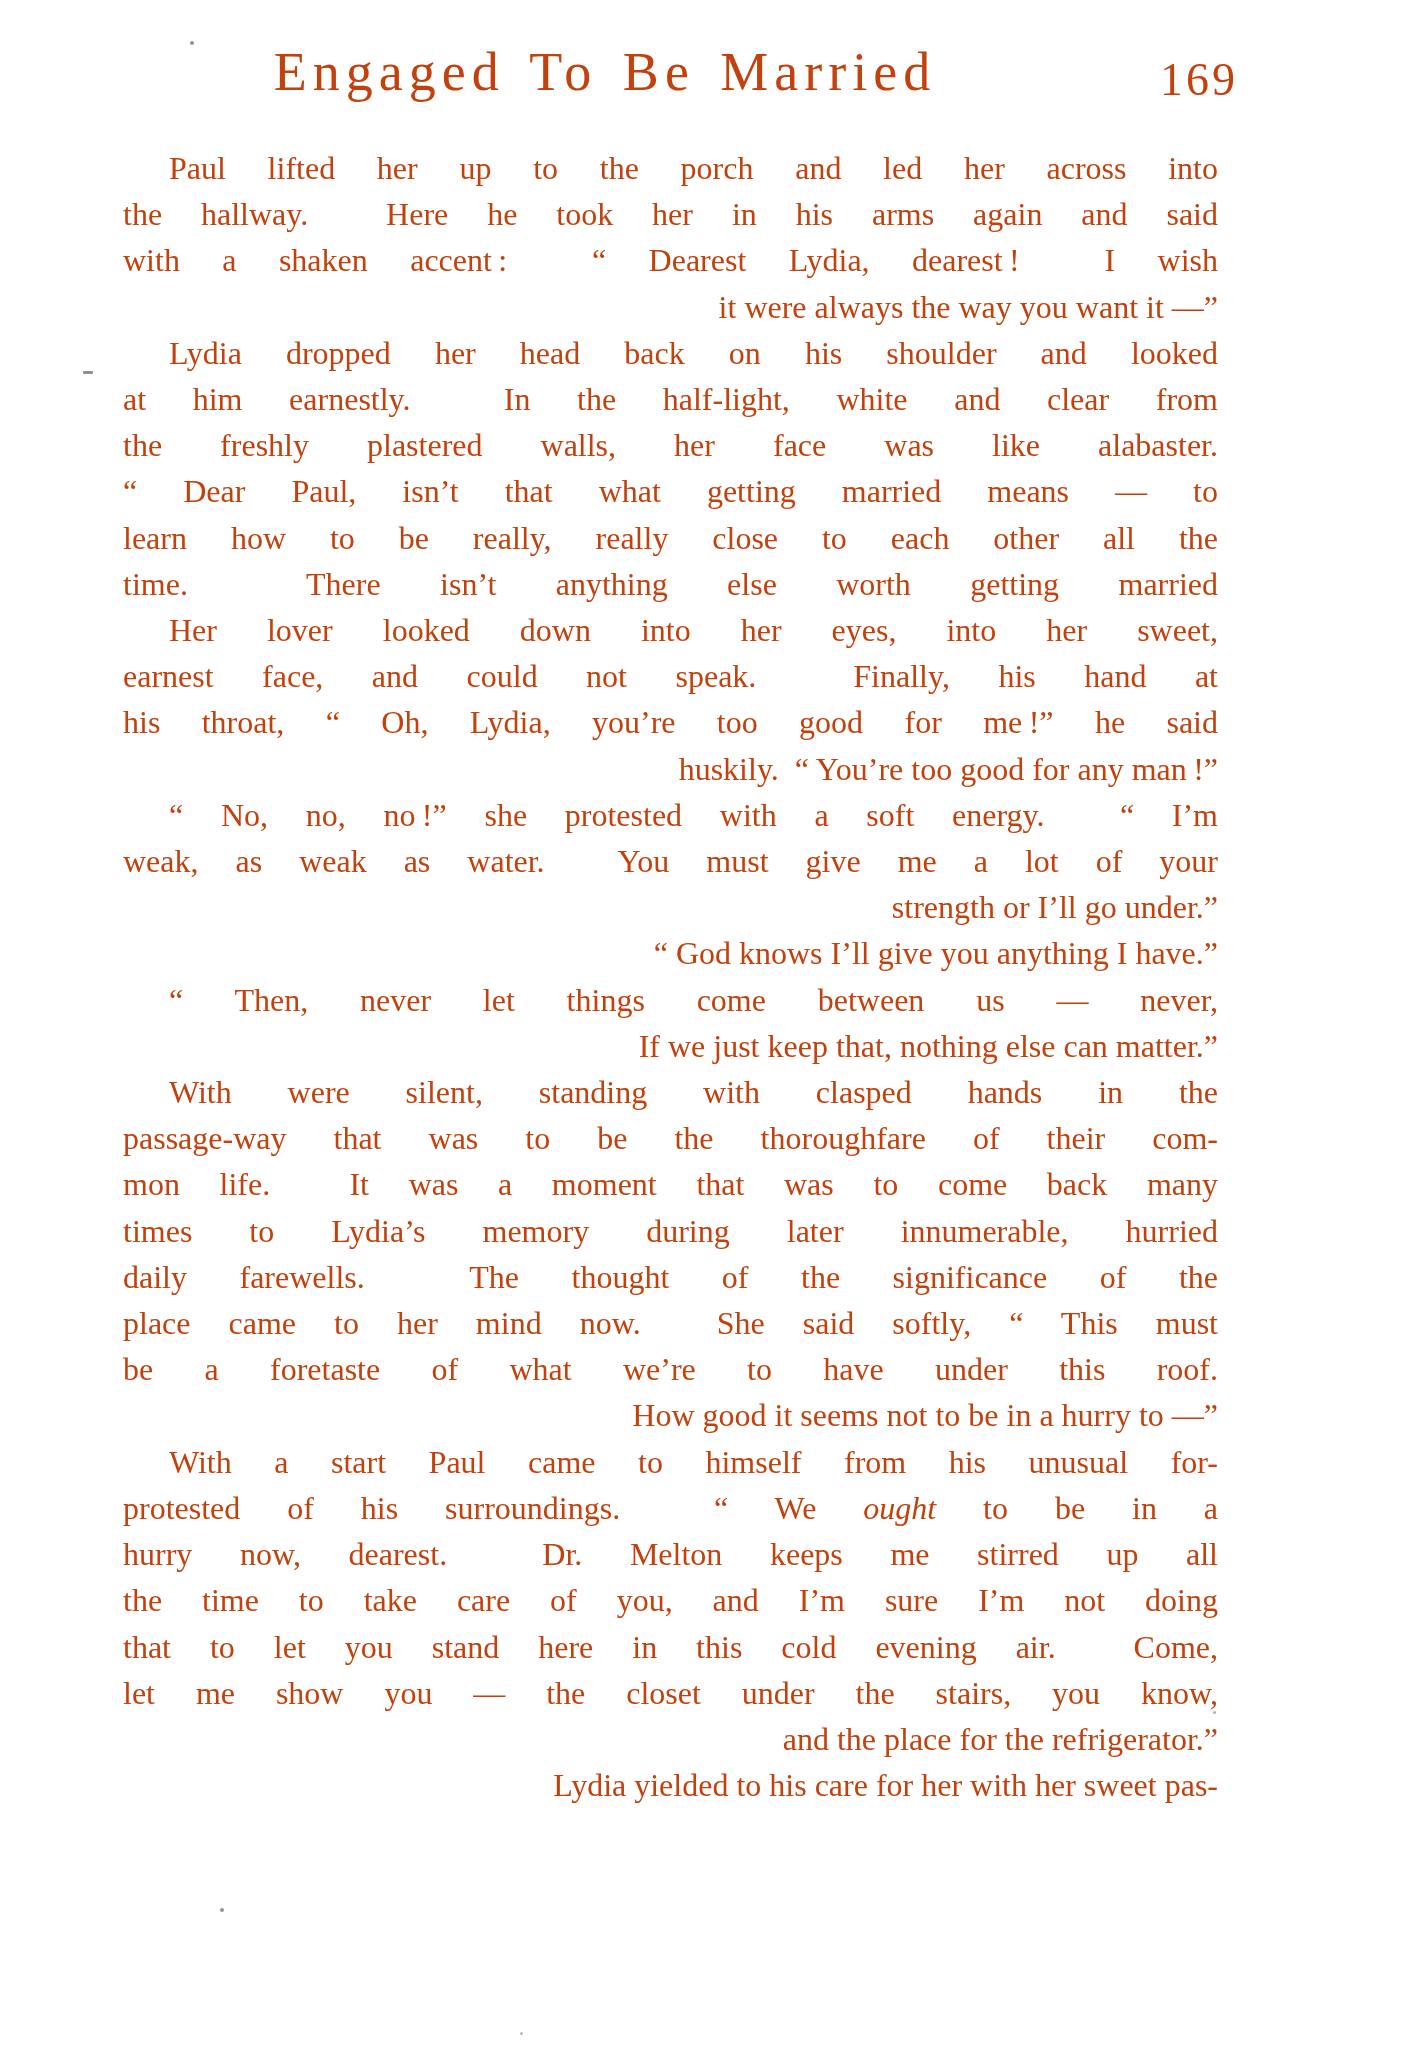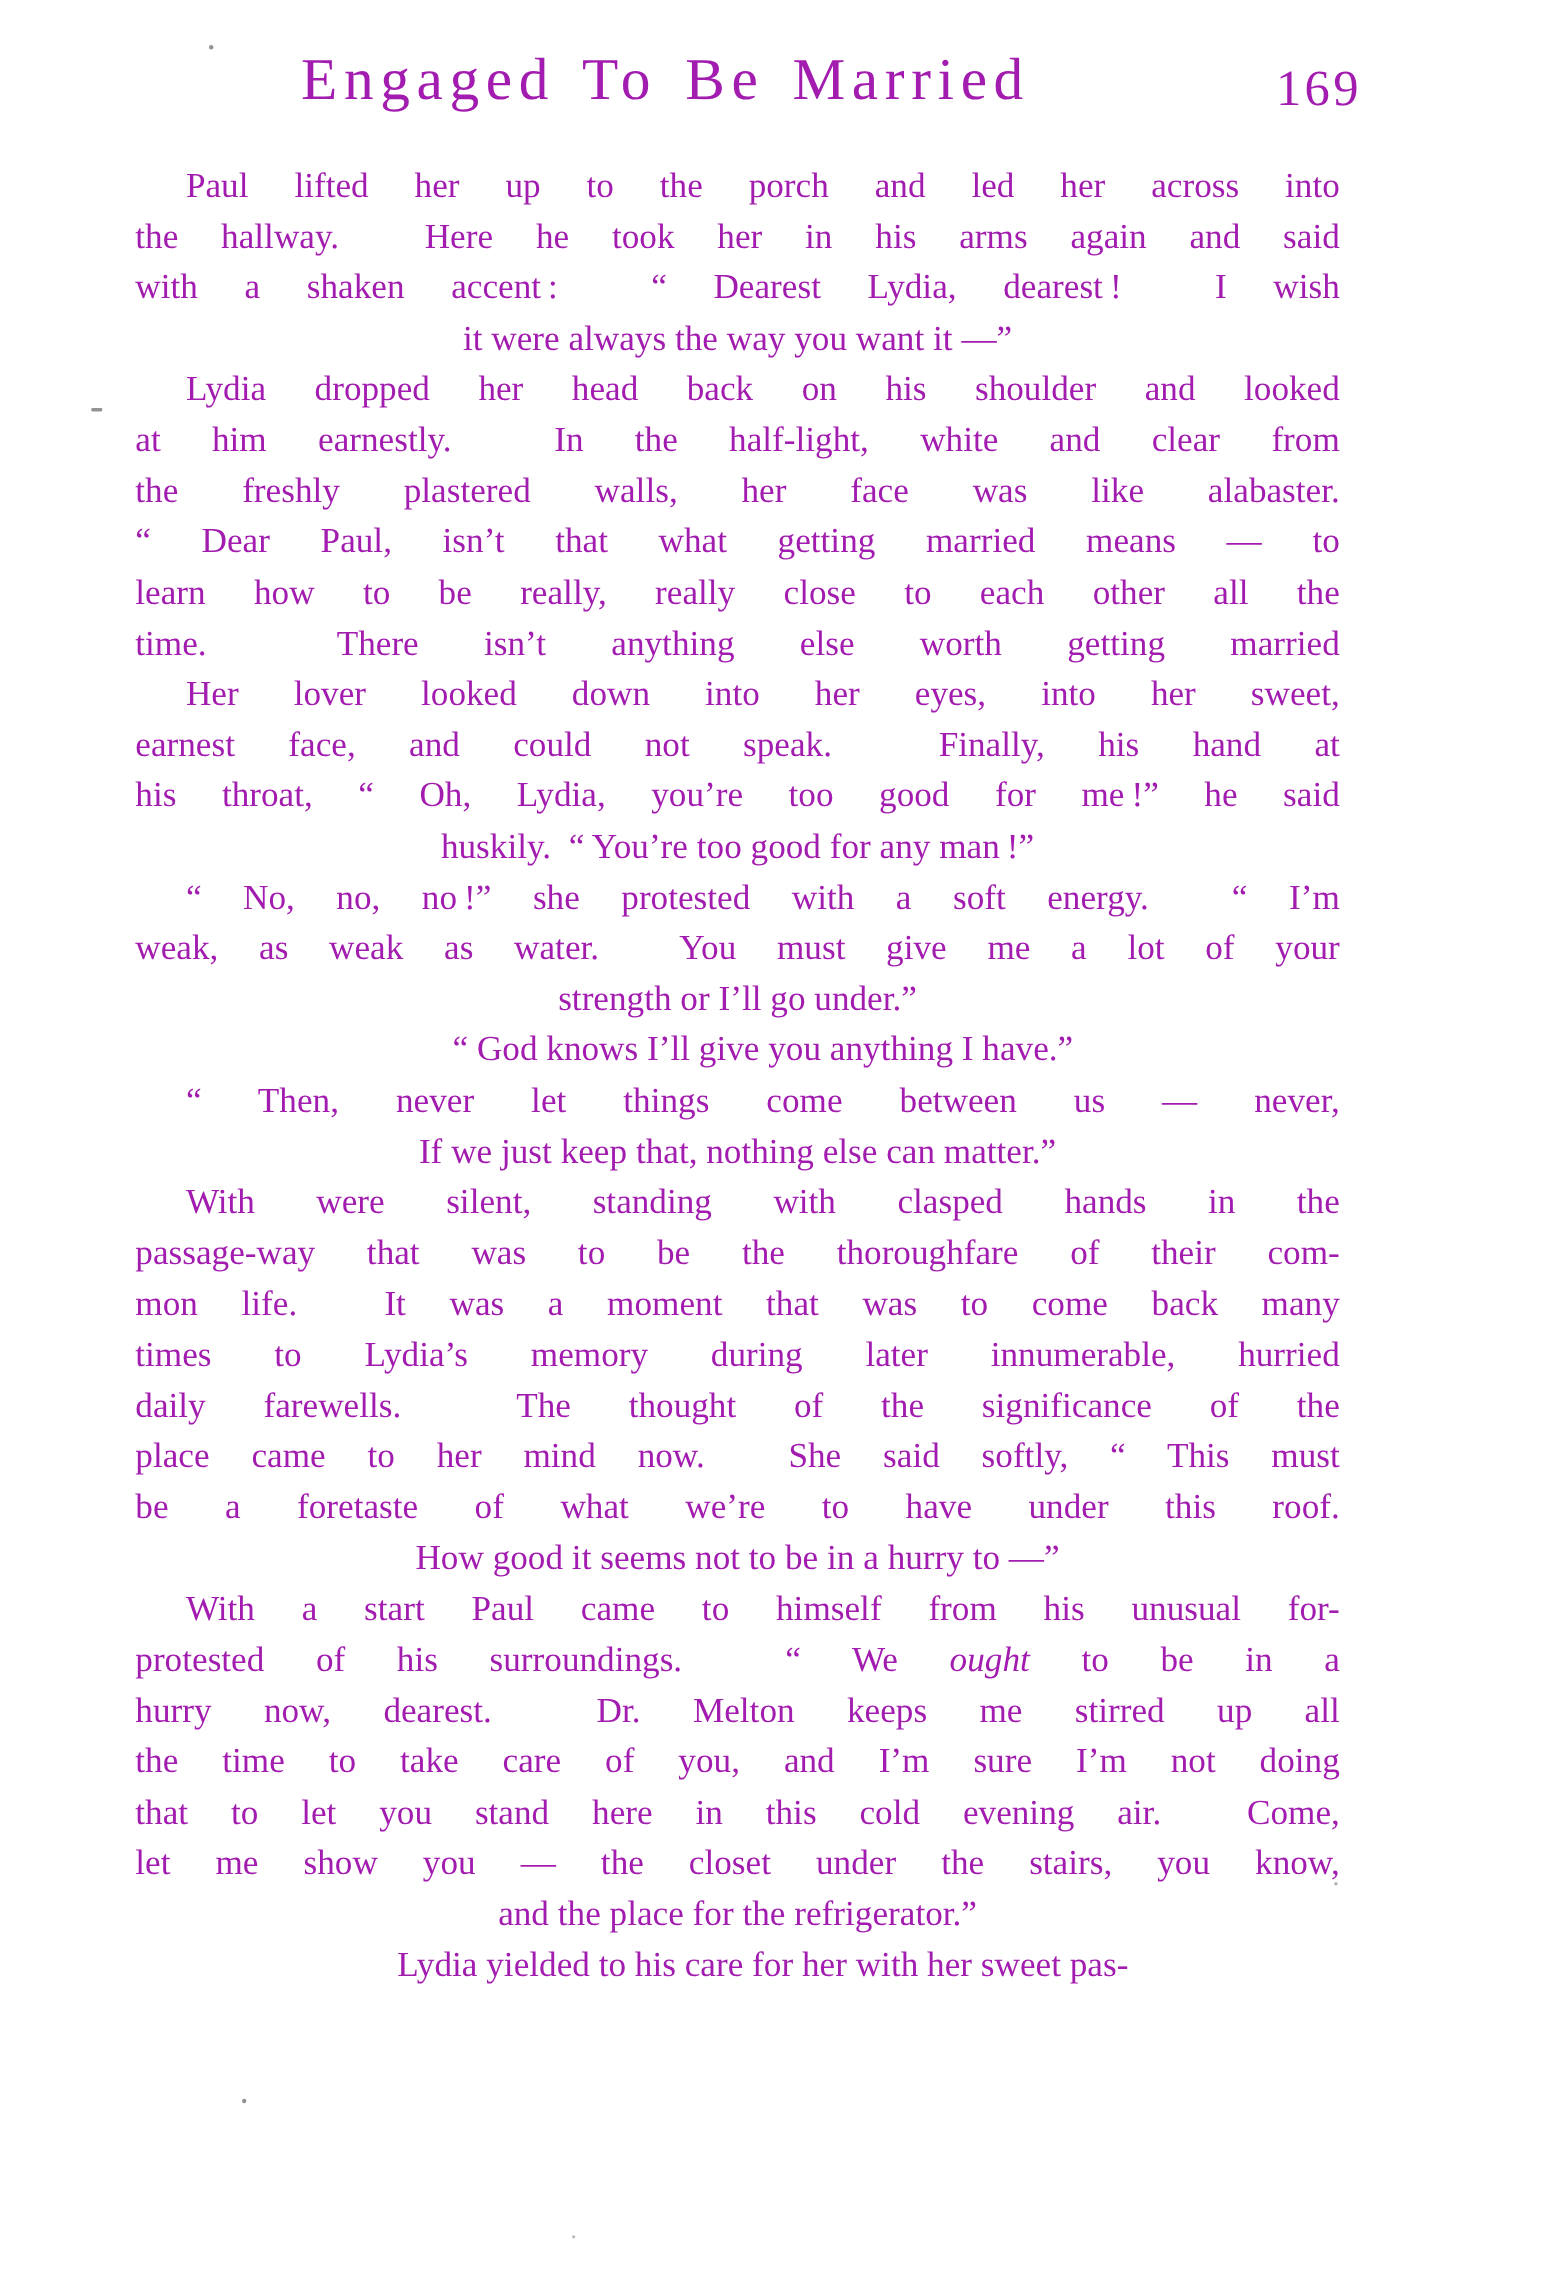--- a/index.html
+++ b/index.html
@@ -39,39 +39,39 @@
     font-size: 32px;
     line-height: 46.2px;
   }
   .line {
     white-space: pre-wrap;
     text-align: justify;
     text-align-last: justify;
     min-height: 46.2px;
   }
   .line.first { text-indent: 46px; }
-  .line.last { text-align: center; text-align-last: auto; }
+  .line.last { text-align: right; text-align-last: auto; }
   .line em { font-style: italic; }
   
   .speck {
     position: absolute;
     background: #3a3a3a;
     border-radius: 50%;
     opacity: 0.55;
   }
   .speck.s1 { left: 190px; top: 41px;  width: 4px;  height: 4px; }
   .speck.s2 { left: 83px;  top: 371px; width: 10px; height: 3px; border-radius: 1px; }
   .speck.s3 { left: 220px; top: 1908px; width: 4px; height: 4px; }
   .speck.s4 { left: 1213px; top: 1711px; width: 3px; height: 3px; opacity: 0.4; }
   .speck.s5 { left: 520px; top: 2032px; width: 3px; height: 3px; opacity: 0.35; }
 </style>
 </head>
 <body>
 
-<div class="page" style="background: rgb(255, 255, 255); color: #a21caf;">
+<div class="page" style="background: rgb(255, 255, 255); color: #c2410c;">
   <div>
     <div class="running-title">Engaged To Be Married</div>
     <div class="page-number">169</div>
   </div>
 
   <div class="text-block">
       <div class="line first"><span>Paul lifted her up to the porch and led her across into</span></div>
       <div class="line"><span>the hallway.  Here he took her in his arms again and said</span></div>
       <div class="line"><span>with a shaken accent :  “ Dearest Lydia, dearest !  I wish</span></div>
       <div class="line last"><span>it were always the way you want it —”</span></div>

